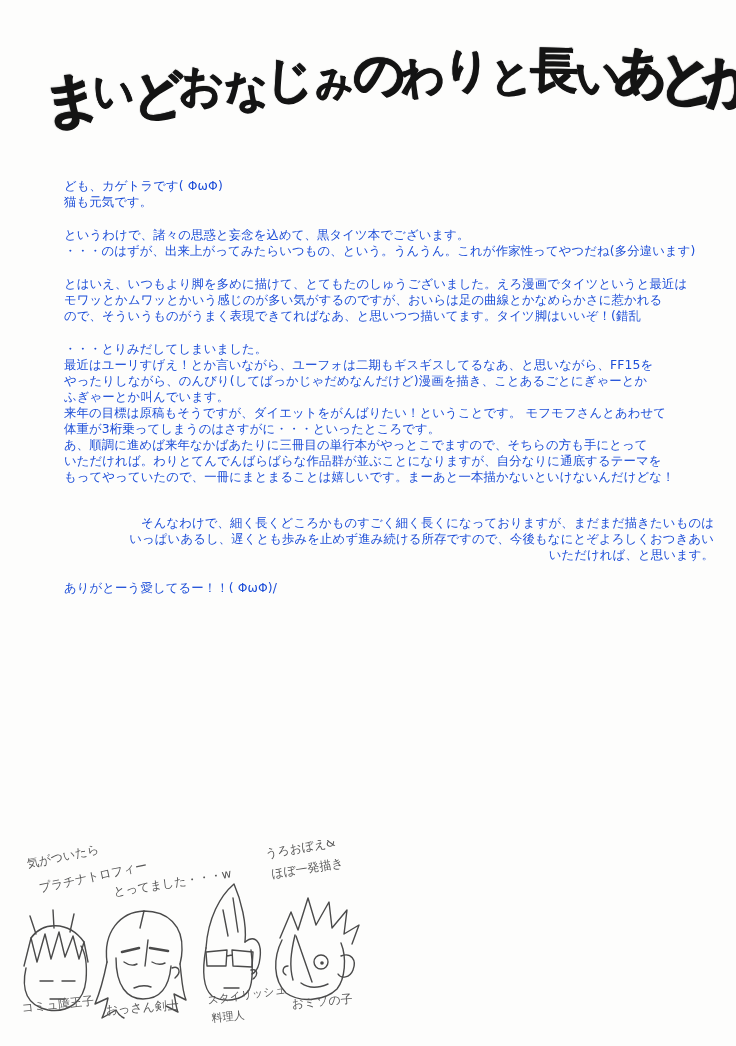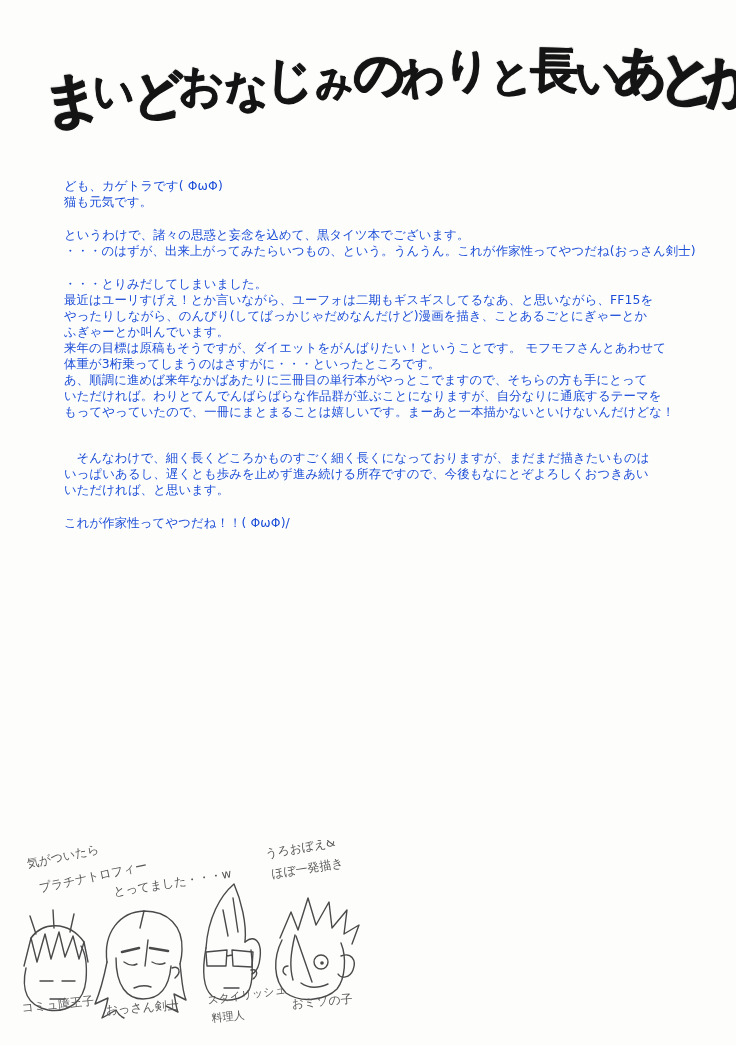--- a/index.html
+++ b/index.html
@@ -31,21 +31,21 @@
   }
   
   .bodytext{
     position:absolute;left:64px;top:150px;width:650px;
     font-size:12.4px;line-height:16px;
     color:#1d4ed8;
     letter-spacing:0.1px;
     margin-top:28px;
   }
   .para{white-space:pre-line;margin:0 0 17px 0;}
-  .para.big-gap{margin-top:30px;}
+  .para.big-gap{margin-top:30px;text-align:right;}
   
   .sketch{
     position:absolute;left:10px;top:840px;width:400px;height:206px;
   }
   .sketch svg{display:block;}
   .hand{
     font-size:12px;
     fill:#585858;
   }
   .hand.small{font-size:11px;}
@@ -59,34 +59,37 @@
 <body>
 
 <div class="page">
 
   <h1 class="title"><span style="transform: rotate(-8deg) translateY(8px) scale(1.28); margin-right: -3px;">ま</span><span style="transform: rotate(5deg) translateY(2px) scale(0.9); margin-right: -3px;">い</span><span style="transform: rotate(-4deg) translateY(6px) scale(1.15); margin-right: -3px;">ど</span><span style="transform: rotate(7deg) translateY(-1px) scale(0.95); margin-right: -3px;">お</span><span style="transform: rotate(-6deg) translateY(4px) scale(0.95); margin-right: -3px;">な</span><span style="transform: rotate(4deg) translateY(-5px) scale(1.05); margin-right: -3px;">じ</span><span style="transform: rotate(-3deg) translateY(0px) scale(0.8); margin-right: -3px;">み</span><span style="transform: rotate(8deg) translateY(-8px) scale(1.1); margin-right: -3px;">の</span><span style="transform: rotate(-5deg) translateY(-4px) scale(0.95); margin-right: -3px;">わ</span><span style="transform: rotate(4deg) translateY(-9px) scale(1); margin-right: -3px;">り</span><span style="transform: rotate(-7deg) translateY(-2px) scale(0.92); margin-right: -3px;">と</span><span style="transform: rotate(3deg) translateY(-6px) scale(1.05); margin-right: -3px;">長</span><span style="transform: rotate(-6deg) translateY(1px) scale(0.95); margin-right: -3px;">い</span><span style="transform: rotate(6deg) translateY(-2px) scale(1.15); margin-right: -3px;">あ</span><span style="transform: rotate(-5deg) translateY(5px) scale(1.3); margin-right: -3px;">と</span><span style="transform: rotate(-8deg) translateY(8px) scale(1.28); margin-right: -3px;">が</span></h1>
 
   <div class="bodytext">
     <div class="para">ども、カゲトラです( ΦωΦ)
 猫も元気です。</div>
     <div class="para">というわけで、諸々の思惑と妄念を込めて、黒タイツ本でございます。
-・・・のはずが、出来上がってみたらいつもの、という。うんうん。これが作家性ってやつだね(おっさん剣士)</div>
+・・・のはずが、出来上がってみたらいつもの、という。うんうん。これが作家性ってやつだね(多分違います)</div>
+    <div class="para">とはいえ、いつもより脚を多めに描けて、とてもたのしゅうございました。えろ漫画でタイツというと最近は
+モワッとかムワッとかいう感じのが多い気がするのですが、おいらは足の曲線とかなめらかさに惹かれる
+ので、そういうものがうまく表現できてればなあ、と思いつつ描いてます。タイツ脚はいいぞ！(錯乱</div>
     <div class="para">・・・とりみだしてしまいました。
 最近はユーリすげえ！とか言いながら、ユーフォは二期もギスギスしてるなあ、と思いながら、FF15を
 やったりしながら、のんびり(してばっかじゃだめなんだけど)漫画を描き、ことあるごとにぎゃーとか
 ふぎゃーとか叫んでいます。
 来年の目標は原稿もそうですが、ダイエットをがんばりたい！ということです。 モフモフさんとあわせて
 体重が3桁乗ってしまうのはさすがに・・・といったところです。
 あ、順調に進めば来年なかばあたりに三冊目の単行本がやっとこでますので、そちらの方も手にとって
 いただければ。わりとてんでんばらばらな作品群が並ぶことになりますが、自分なりに通底するテーマを
 もってやっていたので、一冊にまとまることは嬉しいです。まーあと一本描かないといけないんだけどな！</div>
     <div class="para big-gap">　そんなわけで、細く長くどころかものすごく細く長くになっておりますが、まだまだ描きたいものは
 いっぱいあるし、遅くとも歩みを止めず進み続ける所存ですので、今後もなにとぞよろしくおつきあい
 いただければ、と思います。</div>
-    <div class="para">これが作家性ってやつだね！！( ΦωΦ)/</div>
+    <div class="para">ありがとーう愛してるー！！( ΦωΦ)/</div>
   </div>
 
   <div class="sketch">
     <svg width="400" height="206" viewBox="0 0 400 206" xmlns="http://www.w3.org/2000/svg">
 
       <text class="hand" x="18" y="28" transform="rotate(-12 18 28)">気がついたら</text>
       <text class="hand" x="30" y="52" transform="rotate(-12 30 52)">プラチナトロフィー</text>
       <text class="hand" x="104" y="56" transform="rotate(-9 104 56)">とってました・・・w</text>
       <text class="hand" x="256" y="18" transform="rotate(-10 256 18)">うろおぼえ&amp;</text>
       <text class="hand" x="262" y="38" transform="rotate(-9 262 38)">ほぼ一発描き</text>

